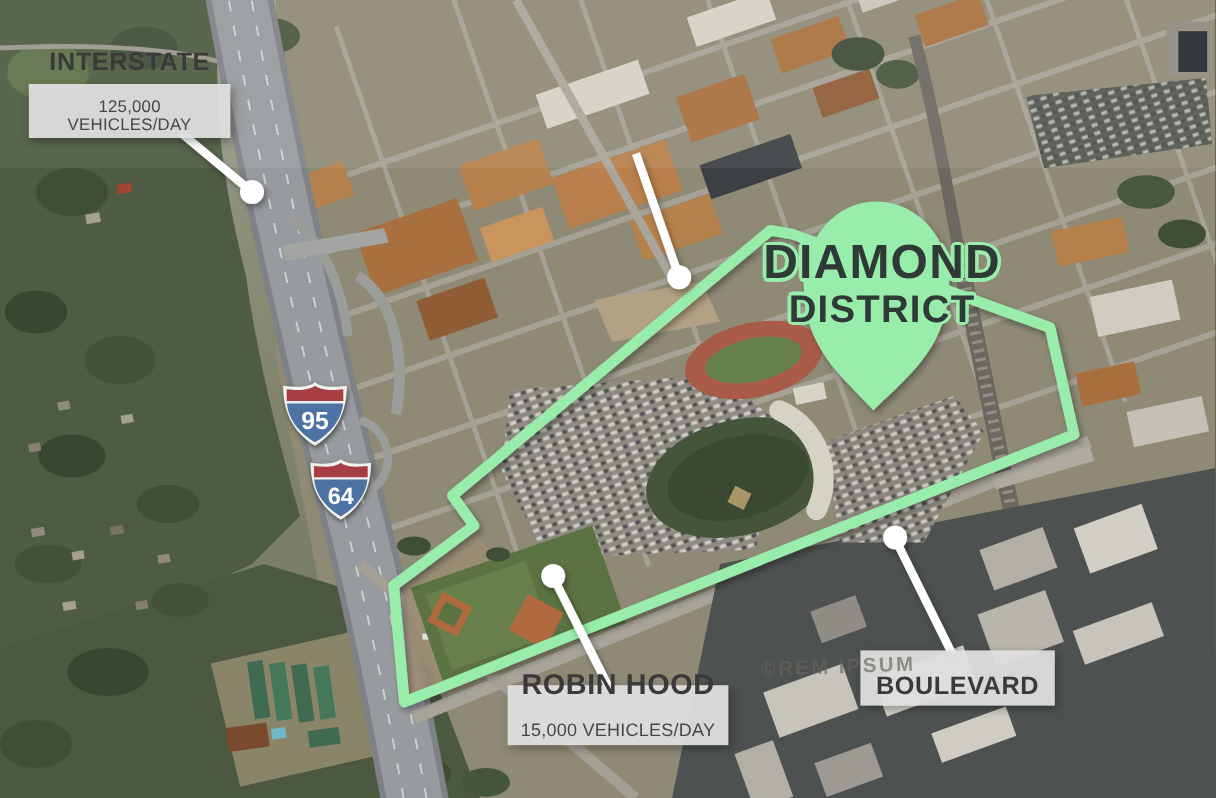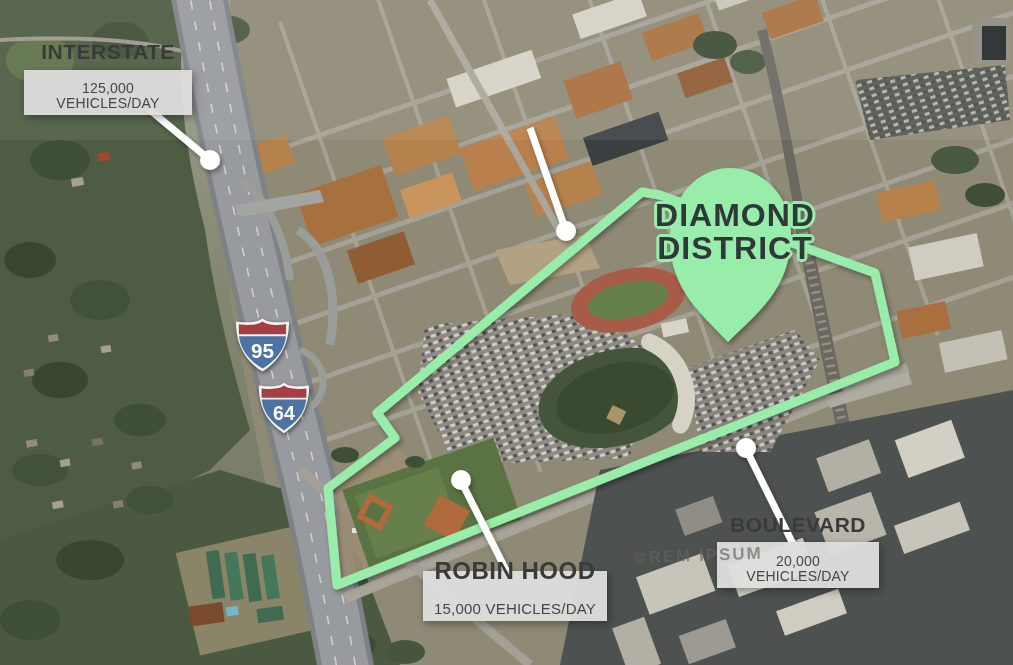--- a/index.html
+++ b/index.html
@@ -22,21 +22,21 @@
   .callout.hermitage{left:428px;top:88px;width:166px;height:43px;}
   .callout.robinhood{left:423px;top:571px;width:184px;height:50px;}
   .callout.robinhood .t{font-size:24px;}
   .callout.robinhood .s{font-size:15px;}
   .callout.boulevard{left:717px;top:542px;width:162px;height:46px;}
   
   .district-title{
     position:absolute;left:560px;top:199px;width:350px;text-align:center;
     font-weight:bold;color:#2f3a38;line-height:1.04;letter-spacing:1px;
   }
-  .district-title .l1{font-size:32px;display:block;}
+  .district-title .l1{font-size:40px;display:block;}
   .district-title .l2{font-size:32px;display:block;}
   .district-title .l1,.district-title .l2{
     text-shadow:
       3px 0 0 #98edab,-3px 0 0 #98edab,0 3px 0 #98edab,0 -3px 0 #98edab,
       2px 2px 0 #98edab,-2px 2px 0 #98edab,2px -2px 0 #98edab,-2px -2px 0 #98edab;
   }
   
   .shield{position:absolute;filter:drop-shadow(1px 2px 2px rgba(0,0,0,.5));}
   .shield.i95{left:233px;top:314px;width:59px;height:62px;}
   .shield.i64{left:254px;top:380px;width:60px;height:56px;}
@@ -291,18 +291,17 @@
   <div class="callout interstate">
     <div class="t">INTERSTATE</div>
     <div class="s">125,000 VEHICLES/DAY</div>
   </div>
   <div class="callout robinhood">
     <div class="t">ROBIN HOOD</div>
     <div class="s">15,000 VEHICLES/DAY</div>
   </div>
   <div class="callout boulevard">
     <div class="t">BOULEVARD</div>
-    <div class="s">20,000 VEHICLES/DAY</div>
   </div>
 
   <div class="watermark">©REM IPSUM</div>
 
 </div>
 
 </body></html>

